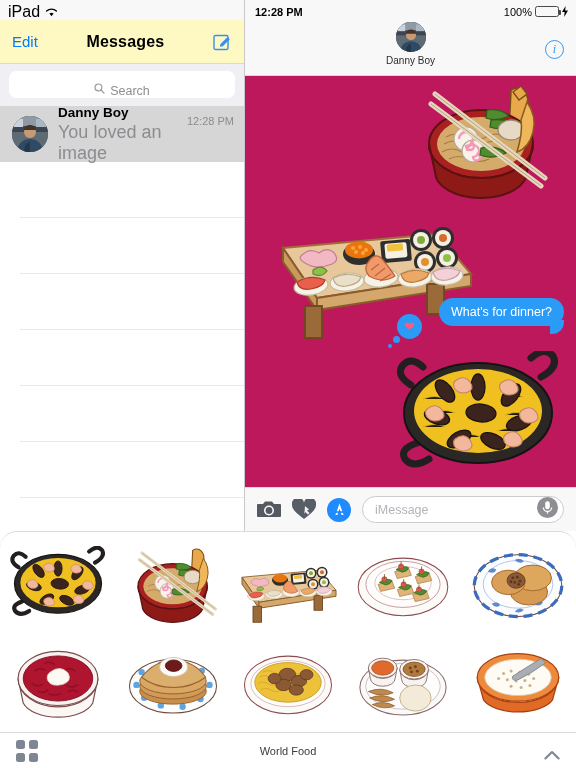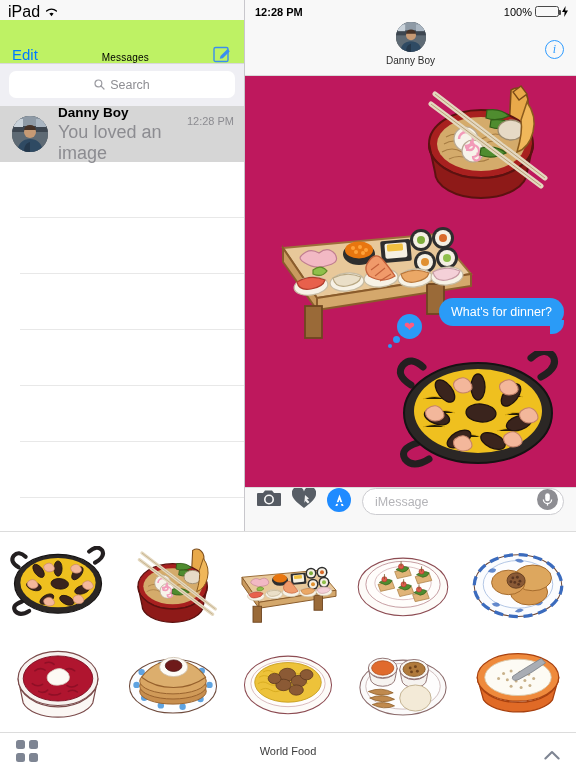--- a/index.html
+++ b/index.html
@@ -13,30 +13,30 @@
 
   
   .top-area { display: flex; height: 531px; width: 576px; }
 
   
   .sidebar { width: 245px; height: 531px; background: #ffffff; position: relative;
              border-right: 1px solid #c8c7cc; display: flex; flex-direction: column; }
   .sb-status { height: 20px; padding: 3px 0 0 8px; display: flex; align-items: center; gap: 5px;
                background: #f8f8f8; }
   .wifi-ico { display: inline-block; }
-  .sb-navbar { height: 44px; background: #bef264; display: flex; align-items: flex-end;
+  .sb-navbar { height: 44px; background: #fef9c3; display: flex; align-items: center;
                justify-content: space-between; padding: 0 12px;
                border-bottom: 1px solid #d9d9d9; }
   .sb-edit { font-size: 15px; color: #007aff; }
-  .sb-title { font-size: 10px; font-weight: normal; color: #000; letter-spacing: .2px; }
+  .sb-title { font-size: 16px; font-weight: bold; color: #000; letter-spacing: .2px; }
   .compose-ico { width: 19px; height: 19px; position: relative; }
 
   .sb-searchwrap { background: #efeff4; padding: 7px 9px 8px 9px; }
   .sb-search { height: 27px; background: #fff; border-radius: 7px; display: flex;
-               align-items: center; justify-content: center; gap: 5px; }
+               align-items: flex-end; justify-content: center; gap: 5px; }
   .sb-search-text { font-size: 12.5px; color: #8e8e93; }
 
   .conv-list { flex: 1; background: #fff; position: relative; }
   .conv-row { height: 56px; display: flex; align-items: center; padding: 0 10px 0 12px;
               position: relative; }
   .conv-row.selected { background: #d6d6d6; }
   .avatar { width: 36px; height: 36px; border-radius: 50%; overflow: hidden; flex: 0 0 36px;
             background: #555; position: relative; }
   .conv-body { flex: 1; margin-left: 10px; min-width: 0; }
   .conv-name { font-size: 13.5px; font-weight: bold; color: #000; }
@@ -82,32 +82,32 @@
   .tapback::after { content: ""; position: absolute; left: -4px; bottom: -4px;
                     width: 7px; height: 7px; background: #2a9bf7; border-radius: 50%; }
   .tapback::before { content: ""; position: absolute; left: -9px; bottom: -9px;
                      width: 4px; height: 4px; background: #2a9bf7; border-radius: 50%; }
   .heart-glyph { color: #ff5b7f; font-size: 13px; line-height: 1; }
 
   .sticker-abs { position: absolute; }
 
   
   .input-bar { height: 44px; background: #f8f8f8; border-top: 1px solid #dcdcdc;
-               display: flex; gap: 11px; padding: 0 12px; }
+               display: flex; align-items: center; gap: 11px; padding: 0 12px; }
   .ib-icon { width: 24px; height: 22px; flex: 0 0 auto; }
   .appstore-btn { width: 24px; height: 24px; border-radius: 50%; background: #1f8bff;
                   display: flex; align-items: center; justify-content: center; flex: 0 0 auto; }
   .imessage-field { flex: 1; height: 27px; border: 1px solid #ccccd0; border-radius: 14px;
                     background: #fff; display: flex; align-items: center;
                     padding: 0 5px 0 12px; justify-content: space-between; }
   .imessage-ph { font-size: 12.5px; color: #b4b4b8; }
 
   
   .tray { width: 576px; height: 237px; background: #fff; display: flex; flex-direction: column;
-          border-top: 1px solid #dcdcdc; }
+          border-top: 1px solid #dcdcdc; border-radius: 17px; }
   .tray-grid { flex: 1; display: grid; grid-template-columns: repeat(5, 1fr);
                grid-template-rows: repeat(2, 1fr); align-items: center; justify-items: center;
                padding: 4px 0 0 0; }
   .tray-cell { width: 104px; height: 96px; display: flex; align-items: center;
                justify-content: center; }
   .tray-bar { height: 36px; border-top: 1px solid #dcdcdc; background: #fff;
               display: flex; align-items: center; justify-content: space-between;
               padding: 0 16px; position: relative; }
   .grid-ico { display: grid; grid-template-columns: repeat(2, 9px); gap: 4px; }
   .grid-dot { width: 9px; height: 9px; background: #7e8593; border-radius: 2.5px; }

